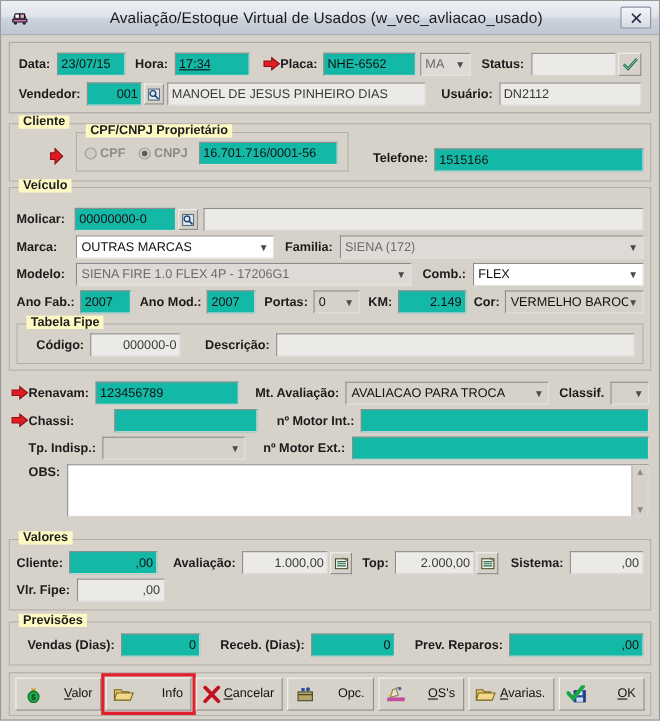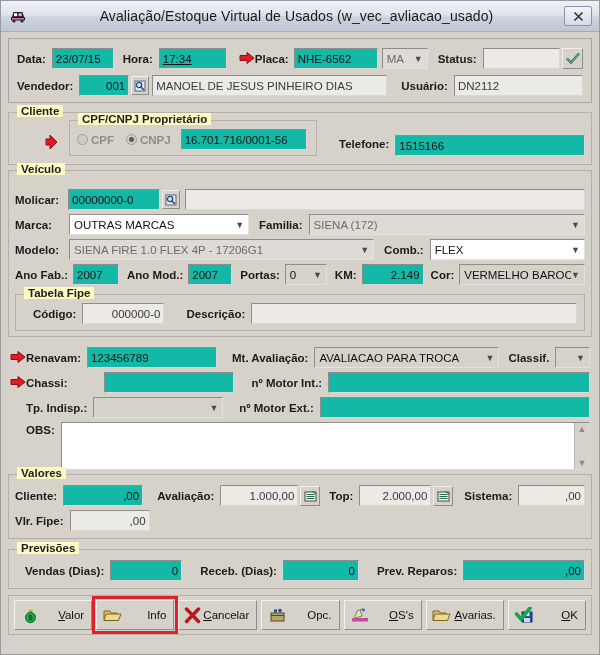--- a/index.html
+++ b/index.html
@@ -350,21 +350,21 @@
         <div class="ta" style="flex:1;margin-left:6px;">
           <div style="flex:1;padding:2px 3px;font-size:11.5px;"></div>
           <div class="sb">
             <span>▲</span>
             <span>▼</span>
           </div>
         </div>
       </div>
     </div>
 
-    <div class="group" style="margin-top:4px;padding-top:7px;">
+    <div class="group" style="margin-top:20px;padding-top:7px;">
       <div class="legend">Valores</div>
       <div class="row" style="margin:3px 0 4px 0;">
         <span class="lbl">Cliente:</span>
         <div class="inp r" style="width:80px;margin-left:6px;">,00</div>
         <span class="lbl" style="margin-left:14px;">Avaliação:</span>
         <div class="inp ro r" style="width:78px;margin-left:6px;">1.000,00</div>
         <div class="btn-sm" style="height:20px;width:20px;">
           <svg width="13" height="12" viewBox="0 0 13 12">
             <rect x="1" y="2" width="11" height="9" fill="#f5f3e8" stroke="#4a4a2a"></rect>
             <path d="M2.5 4.5 H10.5 M2.5 6.5 H10.5 M2.5 8.5 H10.5" stroke="#1d6b4f" stroke-width="1.1"></path>

